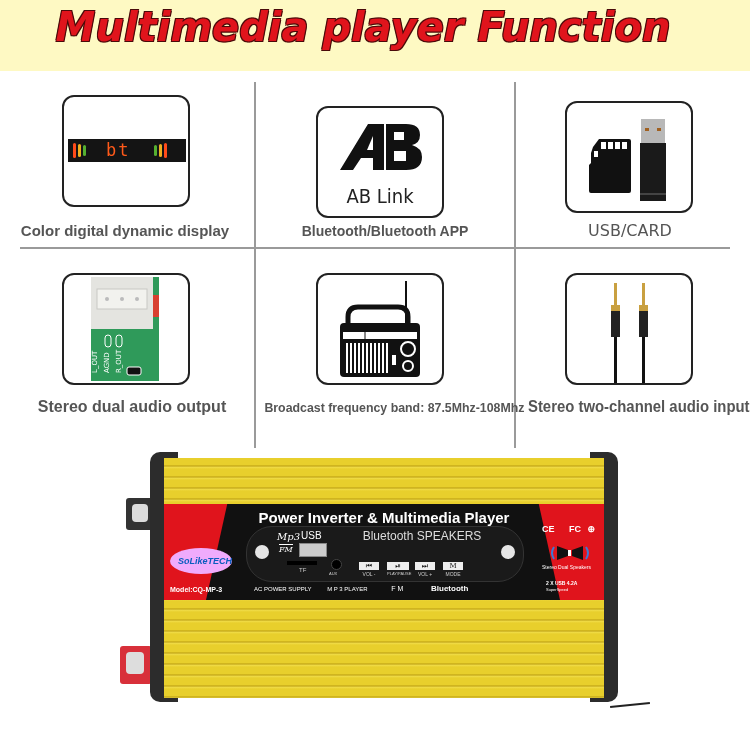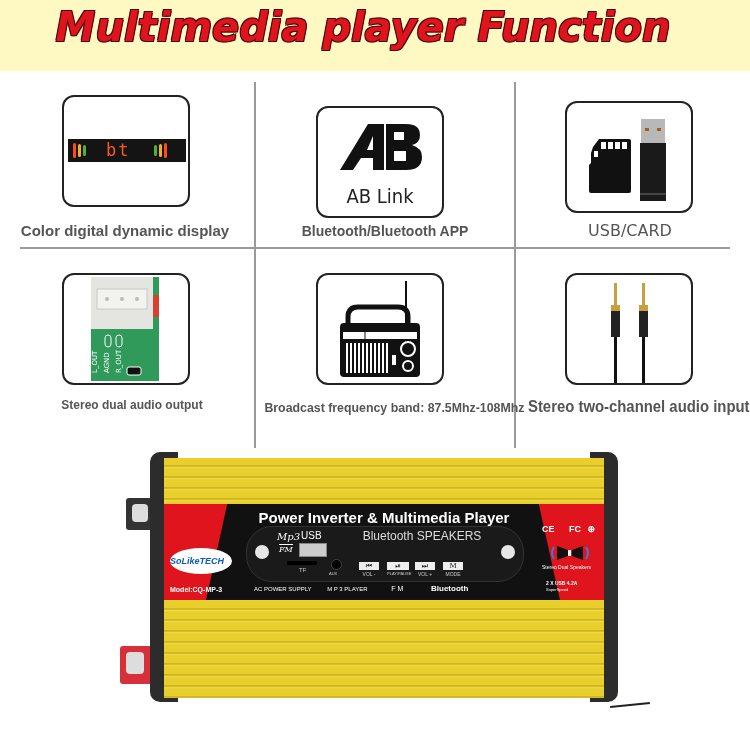--- a/index.html
+++ b/index.html
@@ -87,21 +87,21 @@
         <circle cx="46" cy="22" r="2" fill="#bbb"></circle>
       <rect x="14" y="58" width="6" height="12" rx="3" fill="none" stroke="#fff" stroke-width="1"></rect>
       <rect x="25" y="58" width="6" height="12" rx="3" fill="none" stroke="#fff" stroke-width="1"></rect>
       <text x="6" y="96" font-size="7" fill="#fff" transform="rotate(-90 6 96)" font-family="DejaVu Sans, sans-serif">L_OUT</text>
       <text x="18" y="96" font-size="7" fill="#fff" transform="rotate(-90 18 96)" font-family="DejaVu Sans, sans-serif">AGND</text>
       <text x="30" y="96" font-size="7" fill="#fff" transform="rotate(-90 30 96)" font-family="DejaVu Sans, sans-serif">R_OUT</text>
       <rect x="36" y="90" width="14" height="8" rx="2" fill="#111" stroke="#fff"></rect>
     </svg>
   </div>
 </div>
-<div class="cap" style="left:12px;top:398px;width:240px;font-size:12px;">Stereo dual audio output</div>
+<div class="cap" style="left:12px;top:398px;width:240px;font-size:16px;">Stereo dual audio output</div>
 
 <div class="tile" style="left:316px;top:273px;">
   <div style="position:absolute;left:20px;top:4px;width:86px;height:100px;">
     <svg width="86" height="100" viewBox="0 0 86 100">
       <line x1="68" y1="2" x2="68" y2="48" stroke="#111" stroke-width="2"></line>
       <path d="M10,46 V38 Q10,28 20,28 H60 Q70,28 70,38 V46" fill="none" stroke="#111" stroke-width="5"></path>
       <rect x="2" y="44" width="80" height="54" rx="4" fill="#111"></rect>
       <rect x="5" y="53" width="74" height="7" fill="#fff"></rect>
       <line x1="27" y1="53" x2="27" y2="62" stroke="#111" stroke-width="1"></line>
       <g fill="#fff">
@@ -154,21 +154,21 @@
 
   <div style="position:absolute;left:30px;top:0;width:28px;height:250px;background:#2c2c2c;border-radius:10px 0 0 10px;"></div>
   <div style="position:absolute;left:470px;top:0;width:28px;height:250px;background:#2c2c2c;border-radius:0 10px 10px 0;"></div>
 
   <div style="position:absolute;left:44px;top:6px;width:440px;height:240px;background:repeating-linear-gradient(180deg,#e8cf2c 0px,#e8cf2c 7px,#b89a10 8px,#f1dd4a 9px,#e8cf2c 11px);"></div>
 
   <div style="position:absolute;left:44px;top:52px;width:440px;height:96px;background:#e0141c;overflow:hidden;">
     <div style="position:absolute;left:42px;top:0;width:354px;height:96px;background:#111;clip-path:polygon(6% 0,94% 0,100% 100%,0 100%);"></div>
     <div style="position:absolute;left:60px;top:5px;width:320px;text-align:center;color:#fff;font-weight:bold;font-size:15px;">Power Inverter &amp; Multimedia Player</div>
 
-    <div style="position:absolute;left:6px;top:44px;width:62px;height:26px;background:#ffffff;border-radius:50%;text-align:left;line-height:26px;font-size:9px;font-style:italic;color:#0a5dbf;font-weight:bold;">SoLikeTECH</div>
+    <div style="position:absolute;left:6px;top:44px;width:62px;height:26px;background:#f0abfc;border-radius:50%;text-align:right;line-height:26px;font-size:9px;font-style:italic;color:#0a5dbf;font-weight:bold;">SoLikeTECH</div>
     <div style="position:absolute;left:6px;top:82px;font-size:7px;color:#fff;font-weight:bold;">Model:CQ-MP-3</div>
 
     <div style="position:absolute;left:82px;top:22px;width:276px;height:54px;background:#1a1a1a;border-radius:26px;border:1px solid #333;">
       <div style="position:absolute;left:8px;top:18px;width:14px;height:14px;border-radius:50%;background:#e6e6e6;"></div>
       <div style="position:absolute;right:8px;top:18px;width:14px;height:14px;border-radius:50%;background:#e6e6e6;"></div>
       <div style="position:absolute;left:30px;top:4px;font-family:'DejaVu Serif',serif;font-style:italic;font-size:10px;color:#fff;">Mp3</div>
       <div style="position:absolute;left:32px;top:17px;font-family:'DejaVu Serif',serif;font-style:italic;font-size:8px;color:#fff;border-top:1px solid #fff;">FM</div>
       <div style="position:absolute;left:54px;top:3px;font-size:10px;color:#fff;">USB</div>
       <div style="position:absolute;left:52px;top:16px;width:26px;height:12px;background:#ccc;border:1px solid #888;"></div>
       <div style="position:absolute;left:40px;top:34px;width:30px;height:4px;background:#000;"></div>

